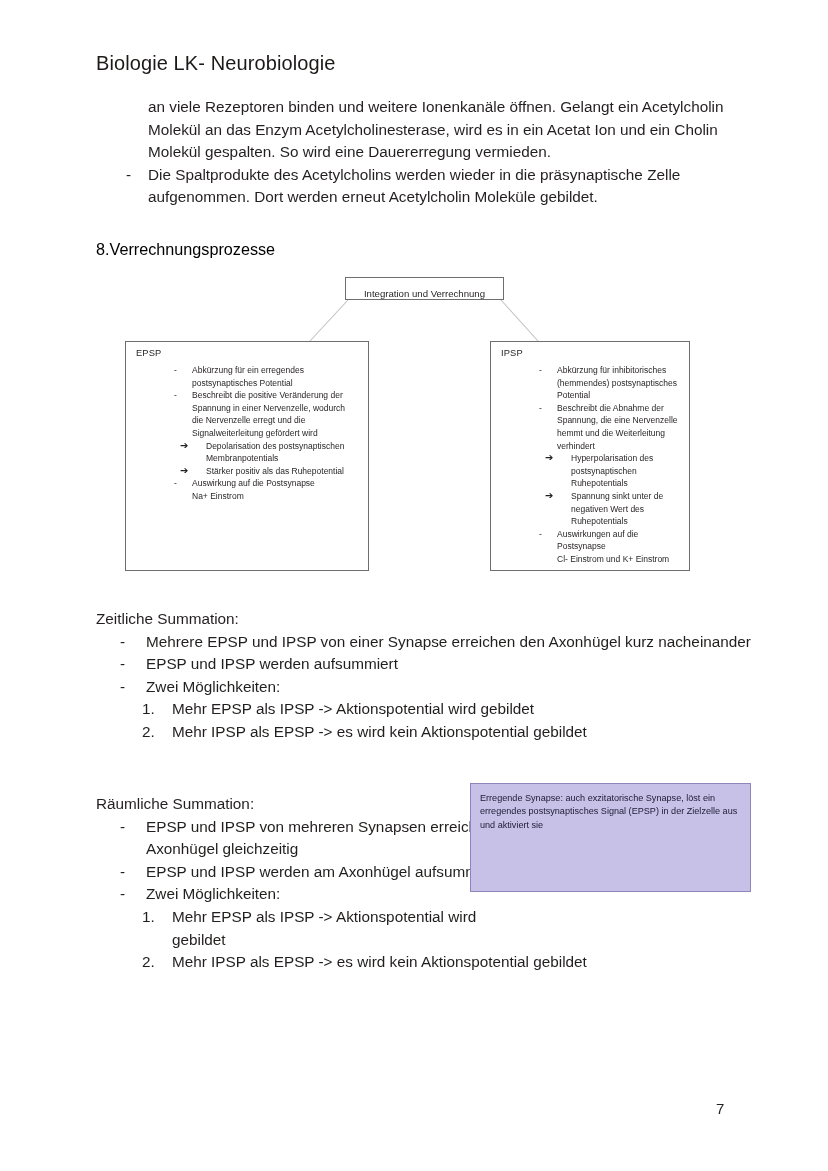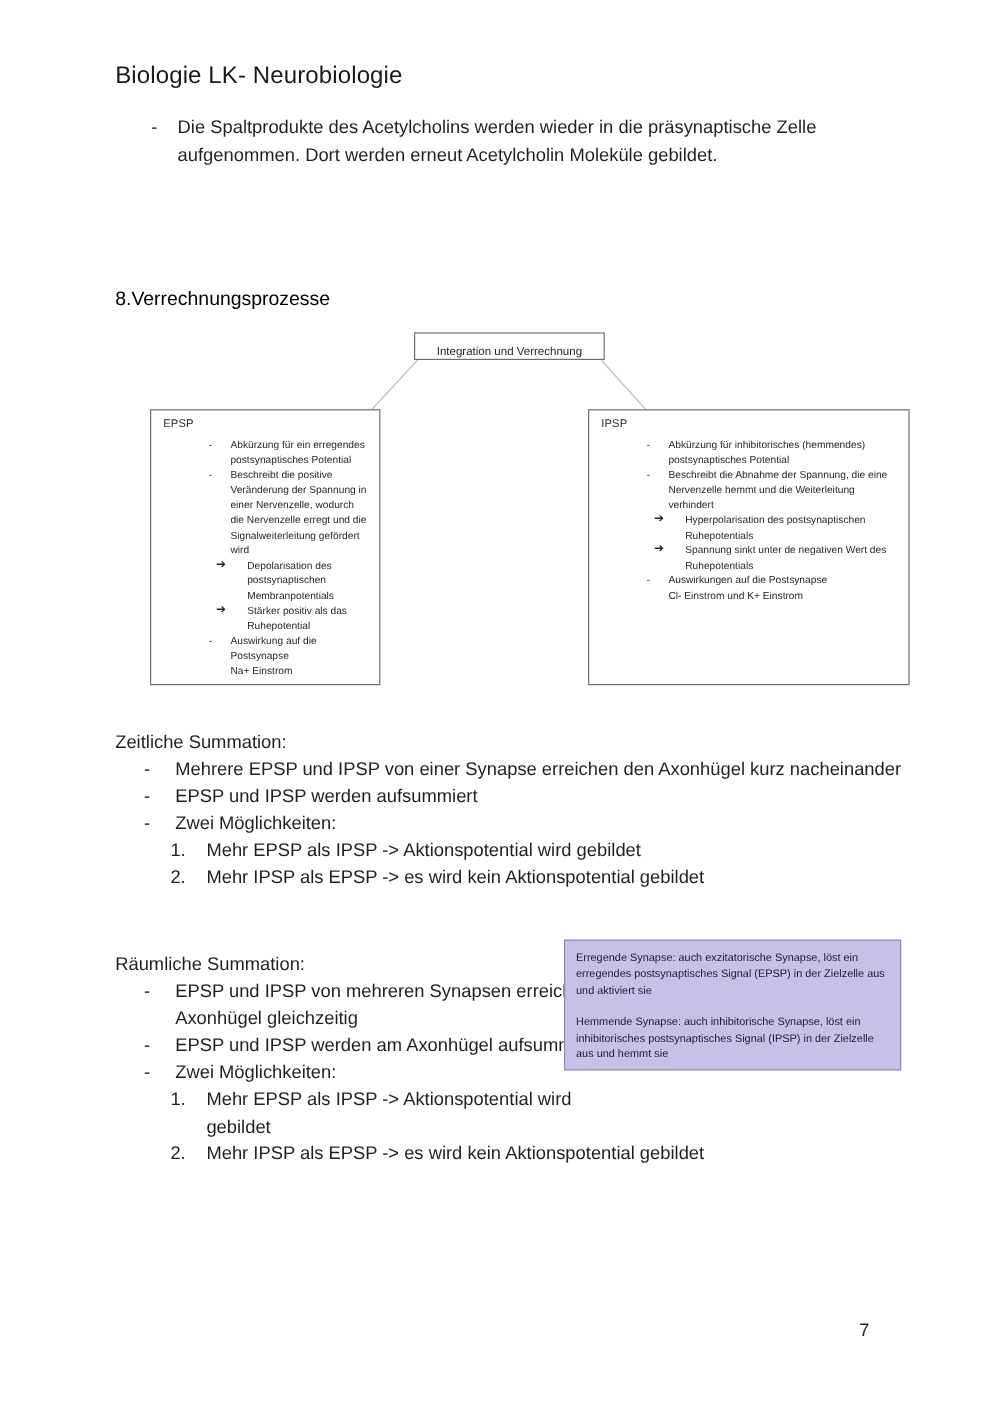--- a/index.html
+++ b/index.html
@@ -106,27 +106,27 @@
     height: 23px;
     display: flex;
     align-items: flex-end;
     justify-content: center;
     font-size: 9.6px;
     color: #231f20;
   }
   .node-epsp {
     left: 125px;
     top: 341px;
-    width: 192px;
+    width: 244px;
     height: 230px;
   }
   .node-ipsp {
     left: 490px;
     top: 341px;
-    width: 268px;
+    width: 200px;
     height: 230px;
   }
   .node-label {
     position: absolute;
     left: 10px;
     top: 6px;
     font-size: 9.3px;
     color: #231f20;
     letter-spacing: 0.15px;
   }
@@ -231,20 +231,21 @@
   }
 </style>
 </head>
 <body>
 
 <div id="page">
 
   <h1 class="doc-title">Biologie LK- Neurobiologie</h1>
 
   <div class="intro-block">
+    <div class="body-text intro-cont">an viele Rezeptoren binden und weitere Ionenkanäle öffnen. Gelangt ein Acetylcholin Molekül an das Enzym Acetylcholinesterase, wird es in ein Acetat Ion und ein Cholin Molekül gespalten. So wird eine Dauererregung vermieden.</div>
     <div class="li-row body-text">
       <span class="li-dash">-</span>
       <span class="li-body">Die Spaltprodukte des Acetylcholins werden wieder in die präsynaptische Zelle aufgenommen. Dort werden erneut Acetylcholin Moleküle gebildet.</span>
     </div>
   </div>
 
   <div class="section-heading">8.Verrechnungsprozesse</div>
 
   <svg class="diagram" viewBox="0 0 828 1171" xmlns="http://www.w3.org/2000/svg">
     <line class="dia-connector" x1="348" y1="300" x2="310" y2="341"></line>
@@ -356,18 +357,17 @@
       <span class="txt">Mehr EPSP als IPSP -&gt; Aktionspotential wird gebildet</span>
     </div>
     <div class="sum-li numbered">
       <span class="bullet">2.</span>
       <span class="txt">Mehr IPSP als EPSP -&gt; es wird kein Aktionspotential gebildet</span>
     </div>
   </div>
 
   <div class="callout">
     <p>Erregende Synapse: auch exzitatorische Synapse, löst ein erregendes postsynaptisches Signal (EPSP) in der Zielzelle aus und aktiviert sie</p>
-    <p>Hemmende Synapse: auch inhibitorische Synapse, löst ein inhibitorisches postsynaptisches Signal (IPSP) in der Zielzelle aus und hemmt sie</p>
   </div>
 
   <div class="page-number">7</div>
 
 </div>
 
 </body></html>

